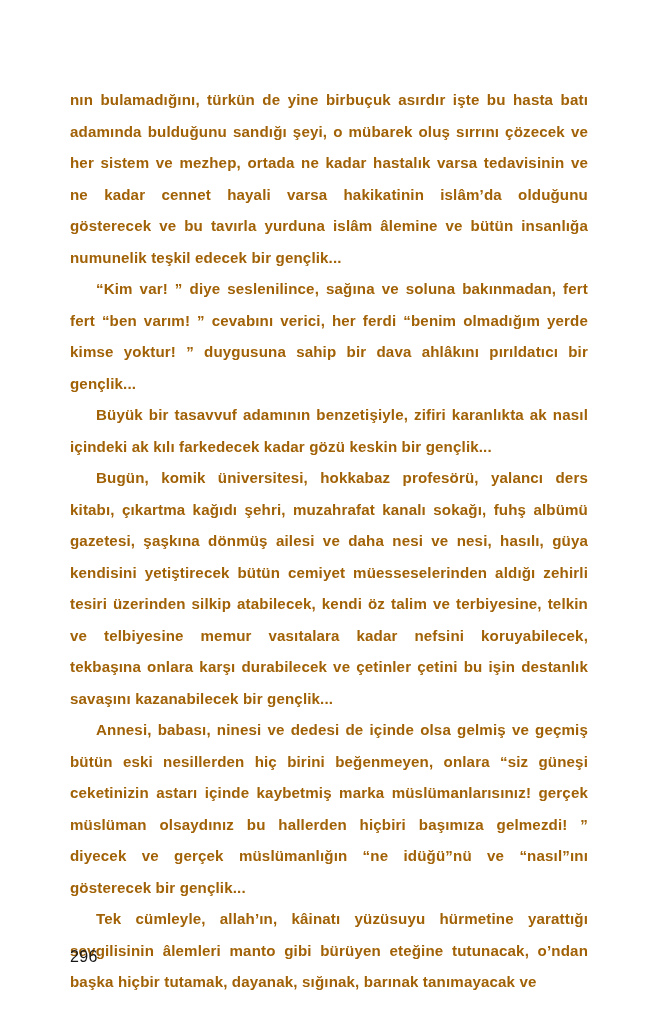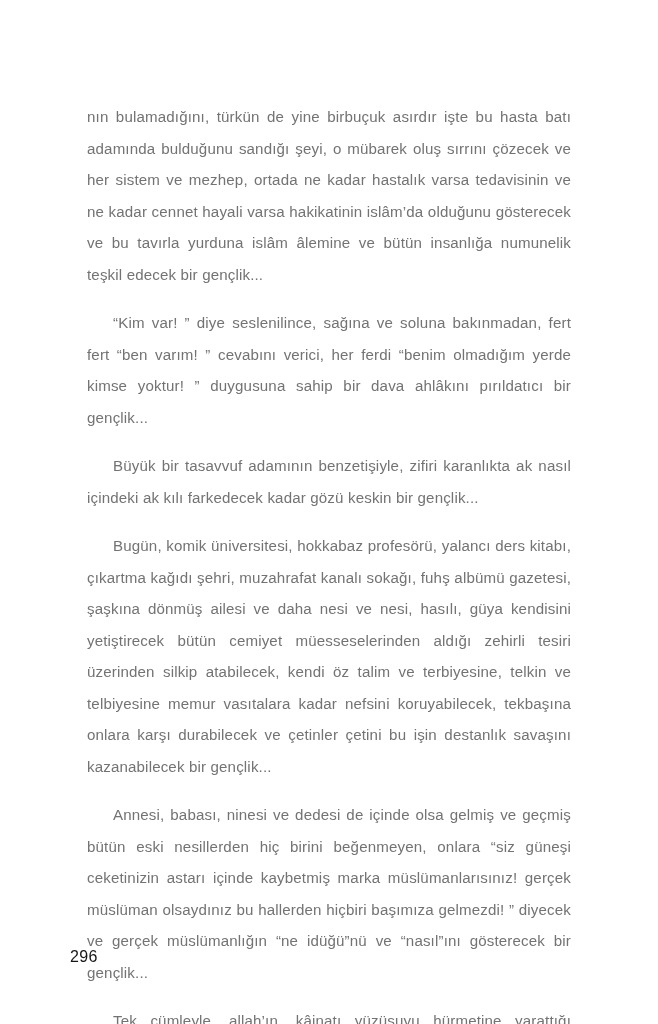--- a/index.html
+++ b/index.html
@@ -16,28 +16,28 @@
     font-family: "Liberation Sans", sans-serif;
     color: #161616;
   }
   .text-column {
     position: absolute;
     left: 70px;
     top: 84px;
     width: 518px;
   }
   .para {
-    margin: 17px;
+    margin: 0;
     font-size: 15.1px;
     line-height: 31.5px;
     text-align: justify;
     text-justify: inter-word;
     letter-spacing: 0.01em;
-    color: #737373;
-    font-weight: 400;
+    color: #a16207;
+    font-weight: 700;
   }
   .para.indent {
     text-indent: 26px;
   }
   .page-number {
     position: absolute;
     left: 70px;
     top: 947px;
     font-size: 16px;
     line-height: 20px;

